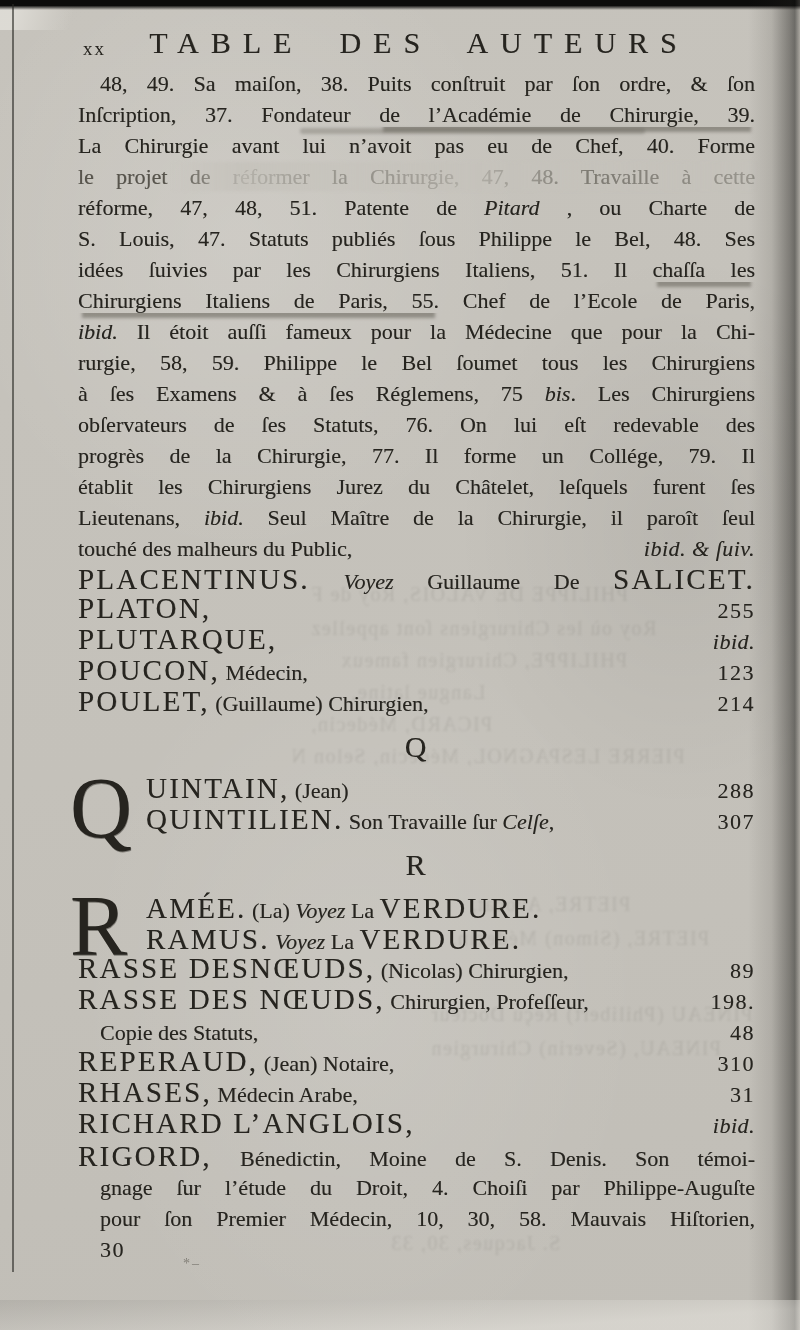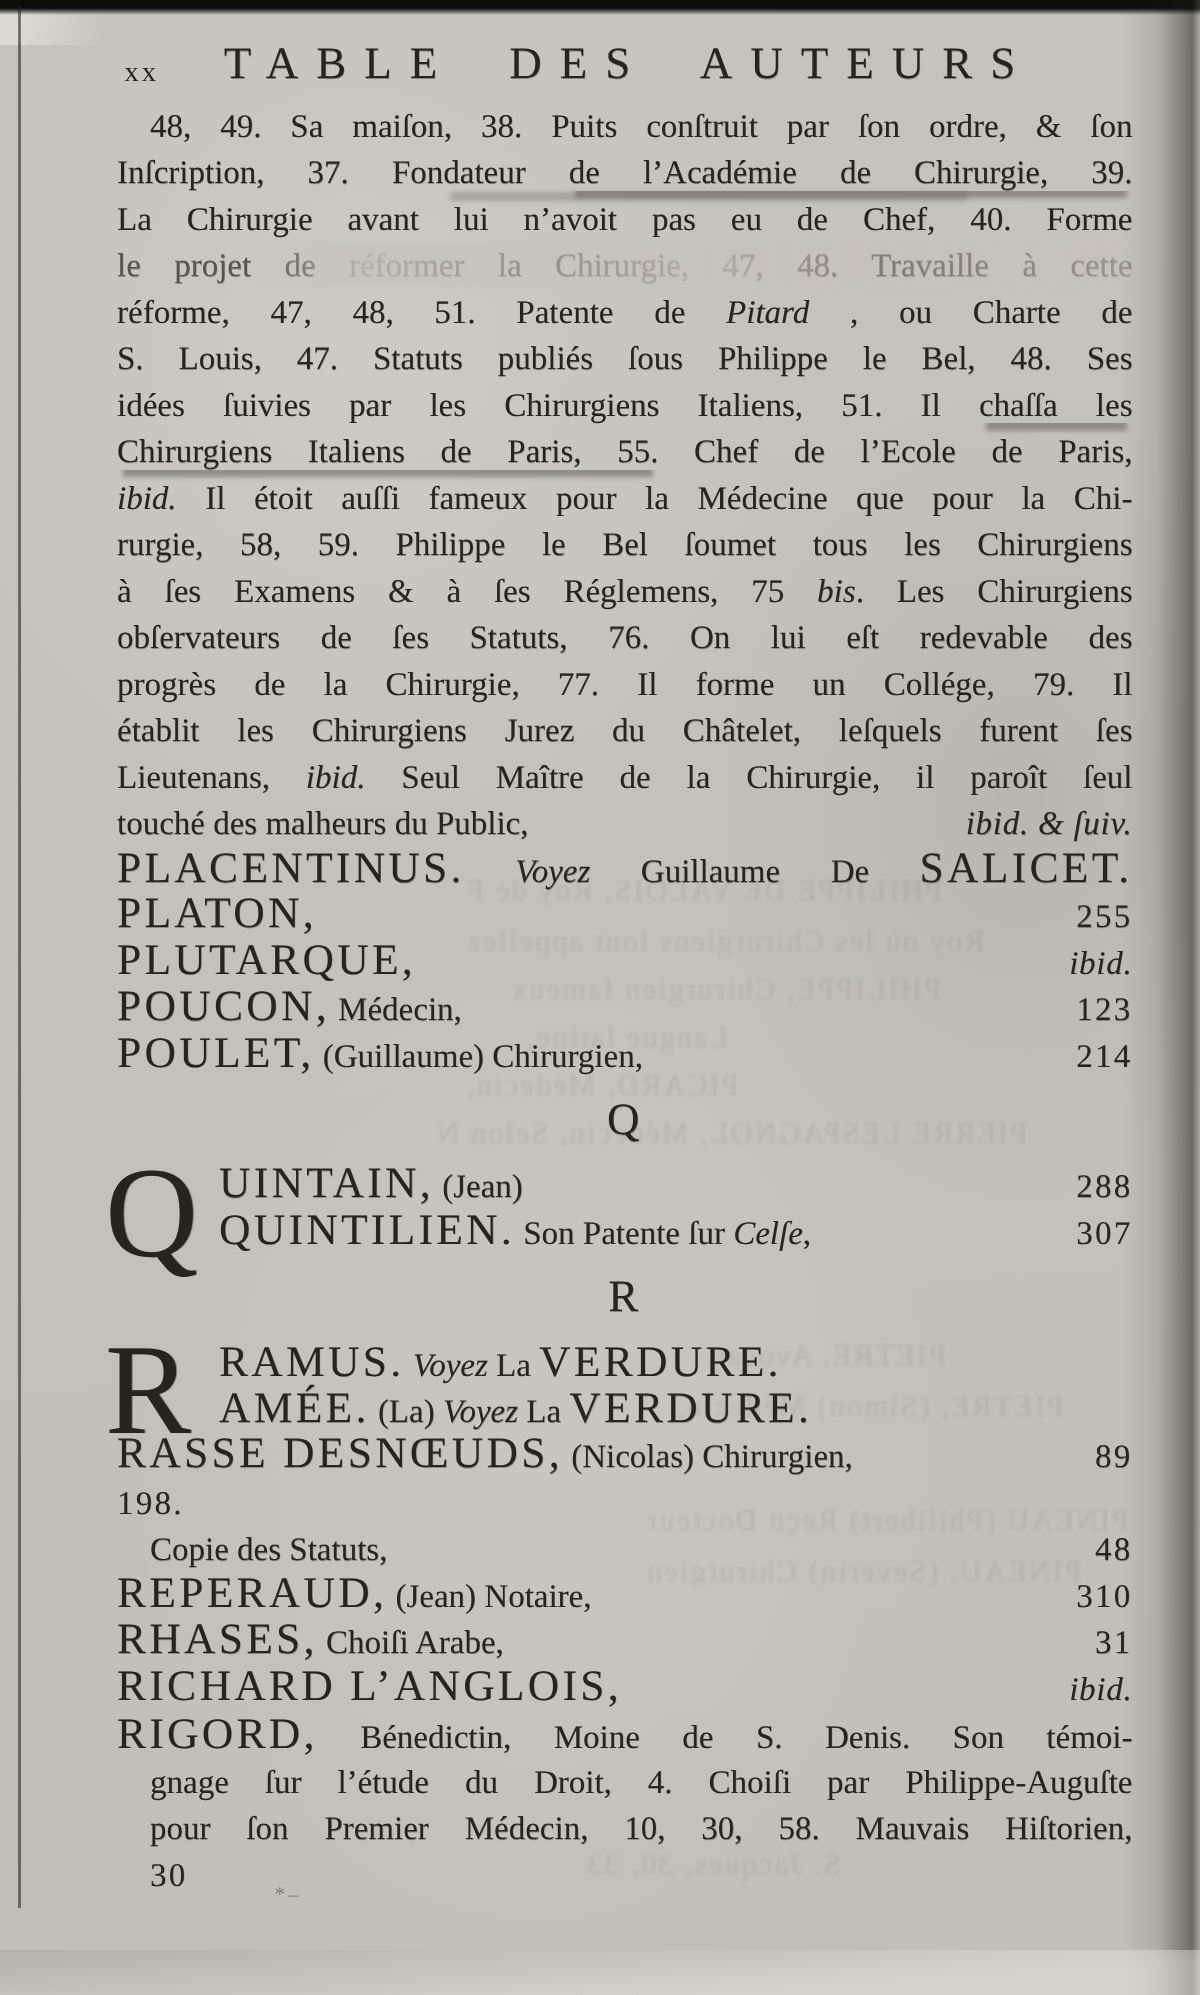--- a/index.html
+++ b/index.html
@@ -142,47 +142,48 @@
         <span class="pref">214</span>
       </div>
       <div class="sec-head">Q</div>
       <div class="dropwrap">
         <span class="dcap">Q</span>
         <div class="row flex">
           <span class="lt"><span class="seg sc">UINTAIN,</span><span class="seg "> (Jean)</span></span>
           <span class="pref">288</span>
         </div>
         <div class="row flex">
-          <span class="lt"><span class="seg sc">QUINTILIEN.</span><span class="seg "> Son Patente ſur </span><span class="seg i">Celſe</span><span class="seg ">,</span></span>
+          <span class="lt"><span class="seg sc">QUINTILIEN.</span><span class="seg "> Son Travaille ſur </span><span class="seg i">Celſe</span><span class="seg ">,</span></span>
           <span class="pref">307</span>
         </div>
       </div>
       <div class="sec-head">R</div>
       <div class="dropwrap">
         <span class="dcap">R</span>
+        <div class="row"><span class="seg sc">AMÉE.</span><span class="seg "> (La) </span><span class="seg i">Voyez</span><span class="seg "> La </span><span class="seg sc">VERDURE.</span></div>
         <div class="row"><span class="seg sc">RAMUS.</span><span class="seg "> </span><span class="seg i">Voyez</span><span class="seg "> La </span><span class="seg sc">VERDURE.</span></div>
-        <div class="row"><span class="seg sc">AMÉE.</span><span class="seg "> (La) </span><span class="seg i">Voyez</span><span class="seg "> La </span><span class="seg sc">VERDURE.</span></div>
       </div>
       <div class="row flex">
         <span class="lt"><span class="seg sc">RASSE DESNŒUDS,</span><span class="seg "> (Nicolas) Chirurgien,</span></span>
         <span class="pref">89</span>
       </div>
       <div class="row flex">
+        <span class="lt"><span class="seg sc">RASSE DES NŒUDS,</span><span class="seg "> Chirurgien, Profeſſeur,</span></span>
         <span class="pref">198.</span>
       </div>
       <div class="row indent flex">
         <span class="lt"><span class="seg ">Copie des Statuts,</span></span>
         <span class="pref">48</span>
       </div>
       <div class="row flex">
         <span class="lt"><span class="seg sc">REPERAUD,</span><span class="seg "> (Jean) Notaire,</span></span>
         <span class="pref">310</span>
       </div>
       <div class="row flex">
-        <span class="lt"><span class="seg sc">RHASES,</span><span class="seg "> Choiſi Arabe,</span></span>
+        <span class="lt"><span class="seg sc">RHASES,</span><span class="seg "> Médecin Arabe,</span></span>
         <span class="pref">31</span>
       </div>
       <div class="row flex">
         <span class="lt"><span class="seg sc">RICHARD L’ANGLOIS,</span></span>
         <span class="pref i">ibid.</span>
       </div>
       <div class="row just"><span class="seg sc">RIGORD,</span><span class="seg "> Bénedictin, Moine de S. Denis. Son témoi-</span></div>
       <div class="row indent just"><span class="seg ">gnage ſur l’étude du Droit, 4. Choiſi par Philippe-Auguſte</span></div>
       <div class="row indent just"><span class="seg ">pour ſon Premier Médecin, 10, 30, 58. Mauvais Hiſtorien,</span></div>
       <div class="row indent flex">

